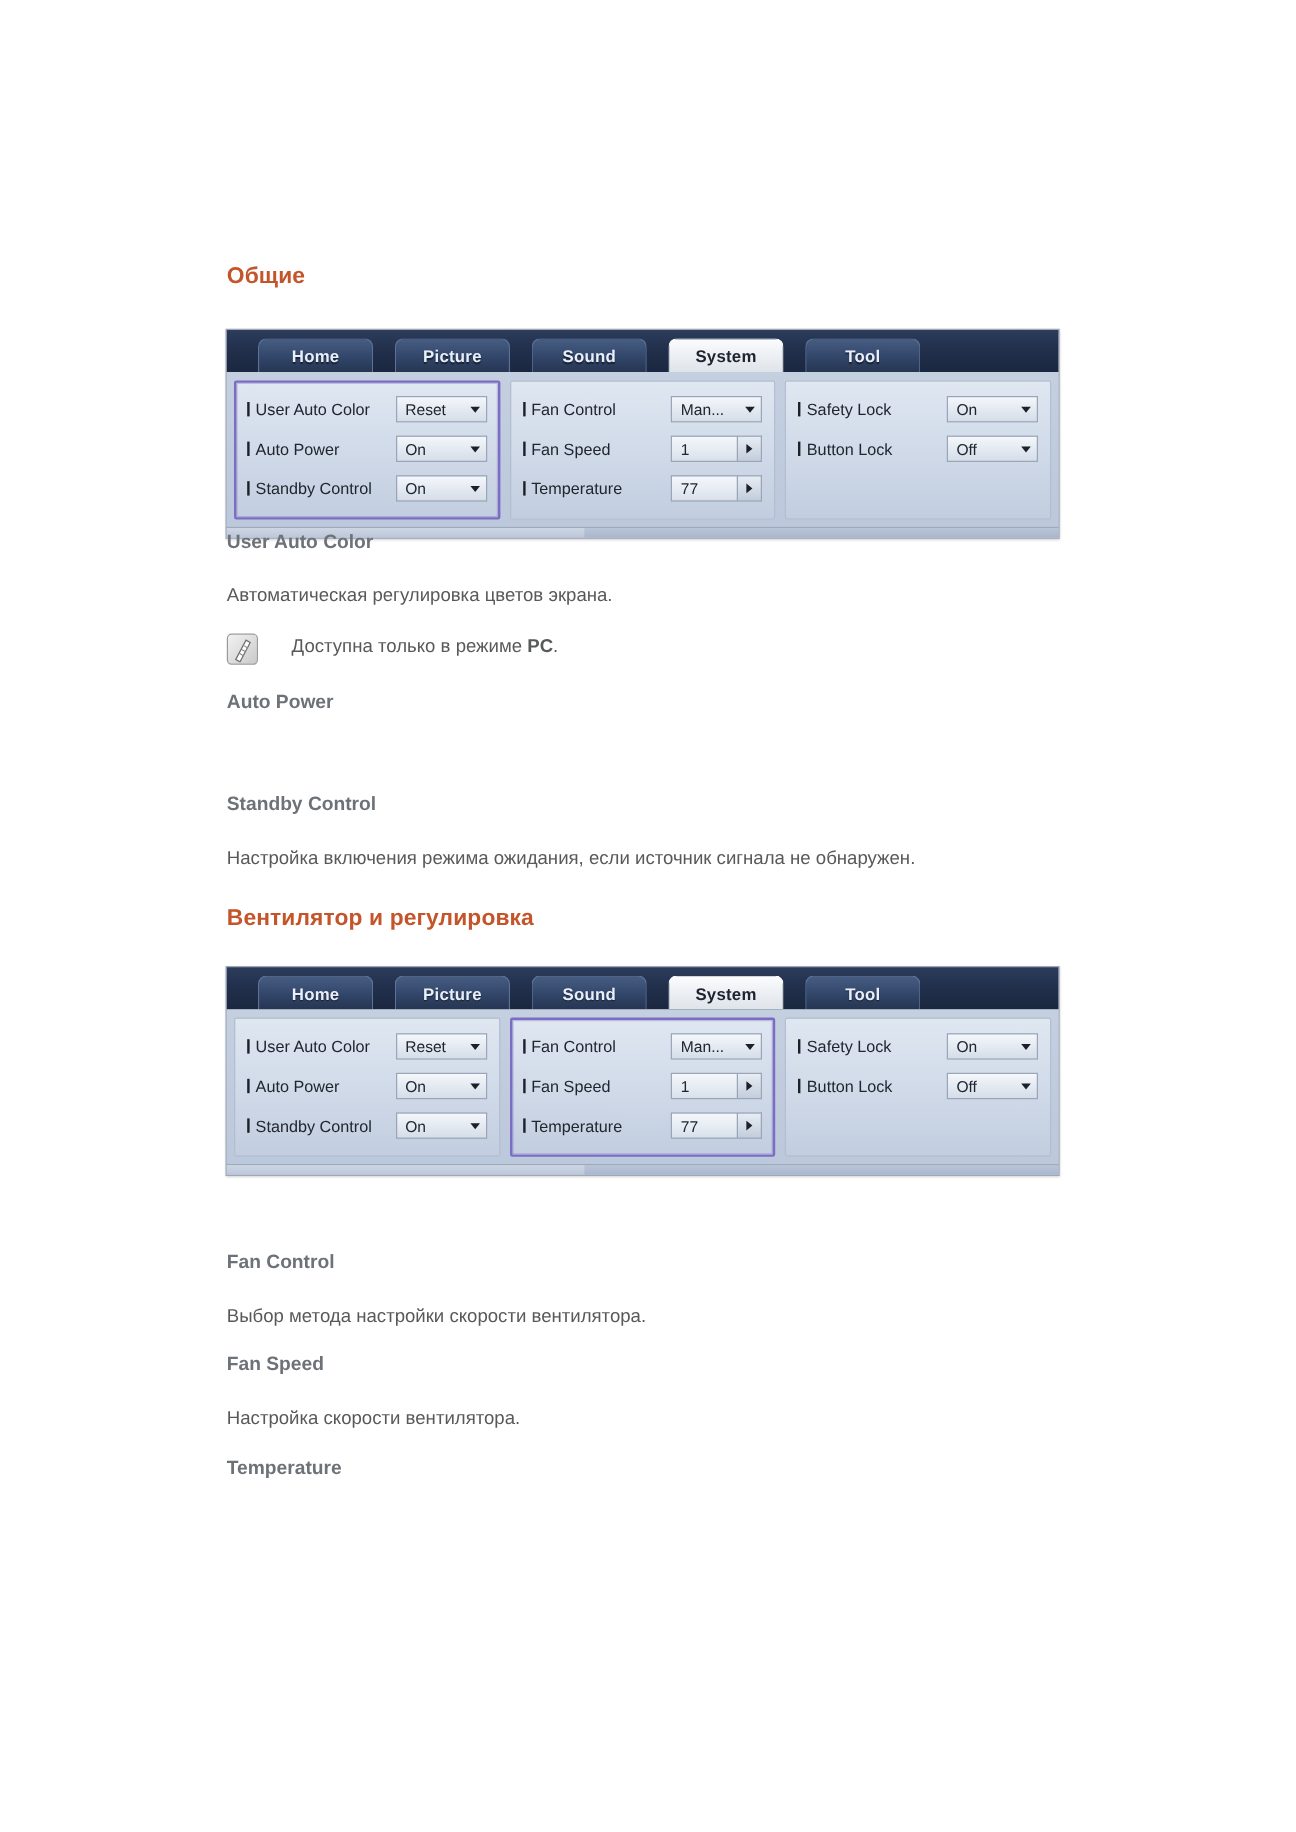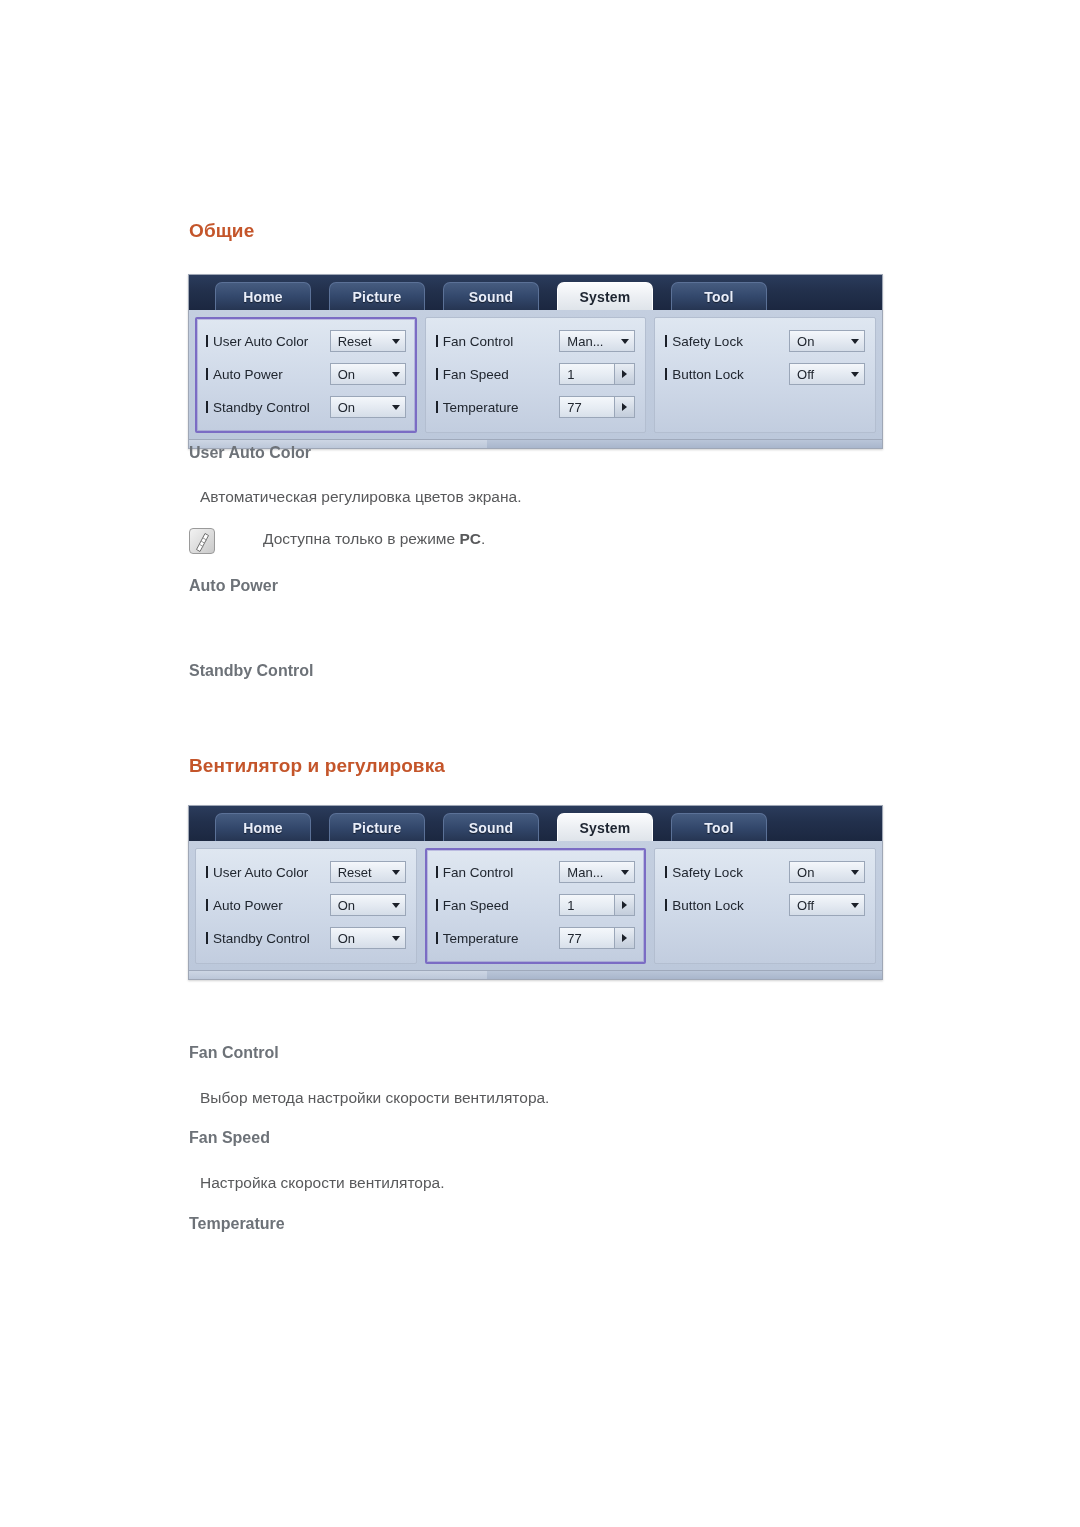--- a/index.html
+++ b/index.html
@@ -42,32 +42,30 @@
     color: #6d7278;
     white-space: nowrap;
   }
   .body-text {
     position: absolute;
     left: 189px;
     font-size: 15.5px;
     color: #58595b;
     line-height: 30px;
     white-space: nowrap;
-    margin-left: 11px;
   }
   .body-text.wrap {
     white-space: normal;
     width: 790px;
   }
   .note-row {
     position: absolute;
     left: 189px;
     display: flex;
     align-items: flex-start;
-    gap: 20px;
   }
   .note-text {
     font-size: 15.5px;
     color: #58595b;
     margin-left: 28px;
     white-space: nowrap;
     line-height: 22px;
   }
   .note-text b { font-weight: bold; color: #58595b; }
 
@@ -378,20 +376,21 @@
         <path d="M3.5 18.5 L12 2.5 L15.5 4.5 L7 20.5 Z" fill="#ffffff" stroke="#6e6e6e" stroke-width="1"></path>
         <path d="M6.2 13.2 L10.2 15.6 M8.0 10.0 L12.0 12.4 M9.8 6.8 L13.8 9.2" stroke="#8a8a8a" stroke-width="0.9"></path>
       </svg>
     </span>
     <span class="note-text"><span>Доступна только в режиме </span><b>PC</b><span>.</span></span>
   </div>
 
   <div class="sub-heading" style="top:577px;">Auto Power</div>
 
   <div class="sub-heading" style="top:662px;">Standby Control</div>
+  <div class="body-text" style="top:701px;">Настройка включения режима ожидания, если источник сигнала не обнаружен.</div>
 
   <div class="section-heading" style="top:755px;">Вентилятор и регулировка</div>
 
   <div class="osd" style="top:805px;">
     <div class="osd-tabbar">
       <div class="osd-tab">Home</div>
       <div class="osd-tab">Picture</div>
       <div class="osd-tab">Sound</div>
       <div class="osd-tab active">System</div>
       <div class="osd-tab">Tool</div>

